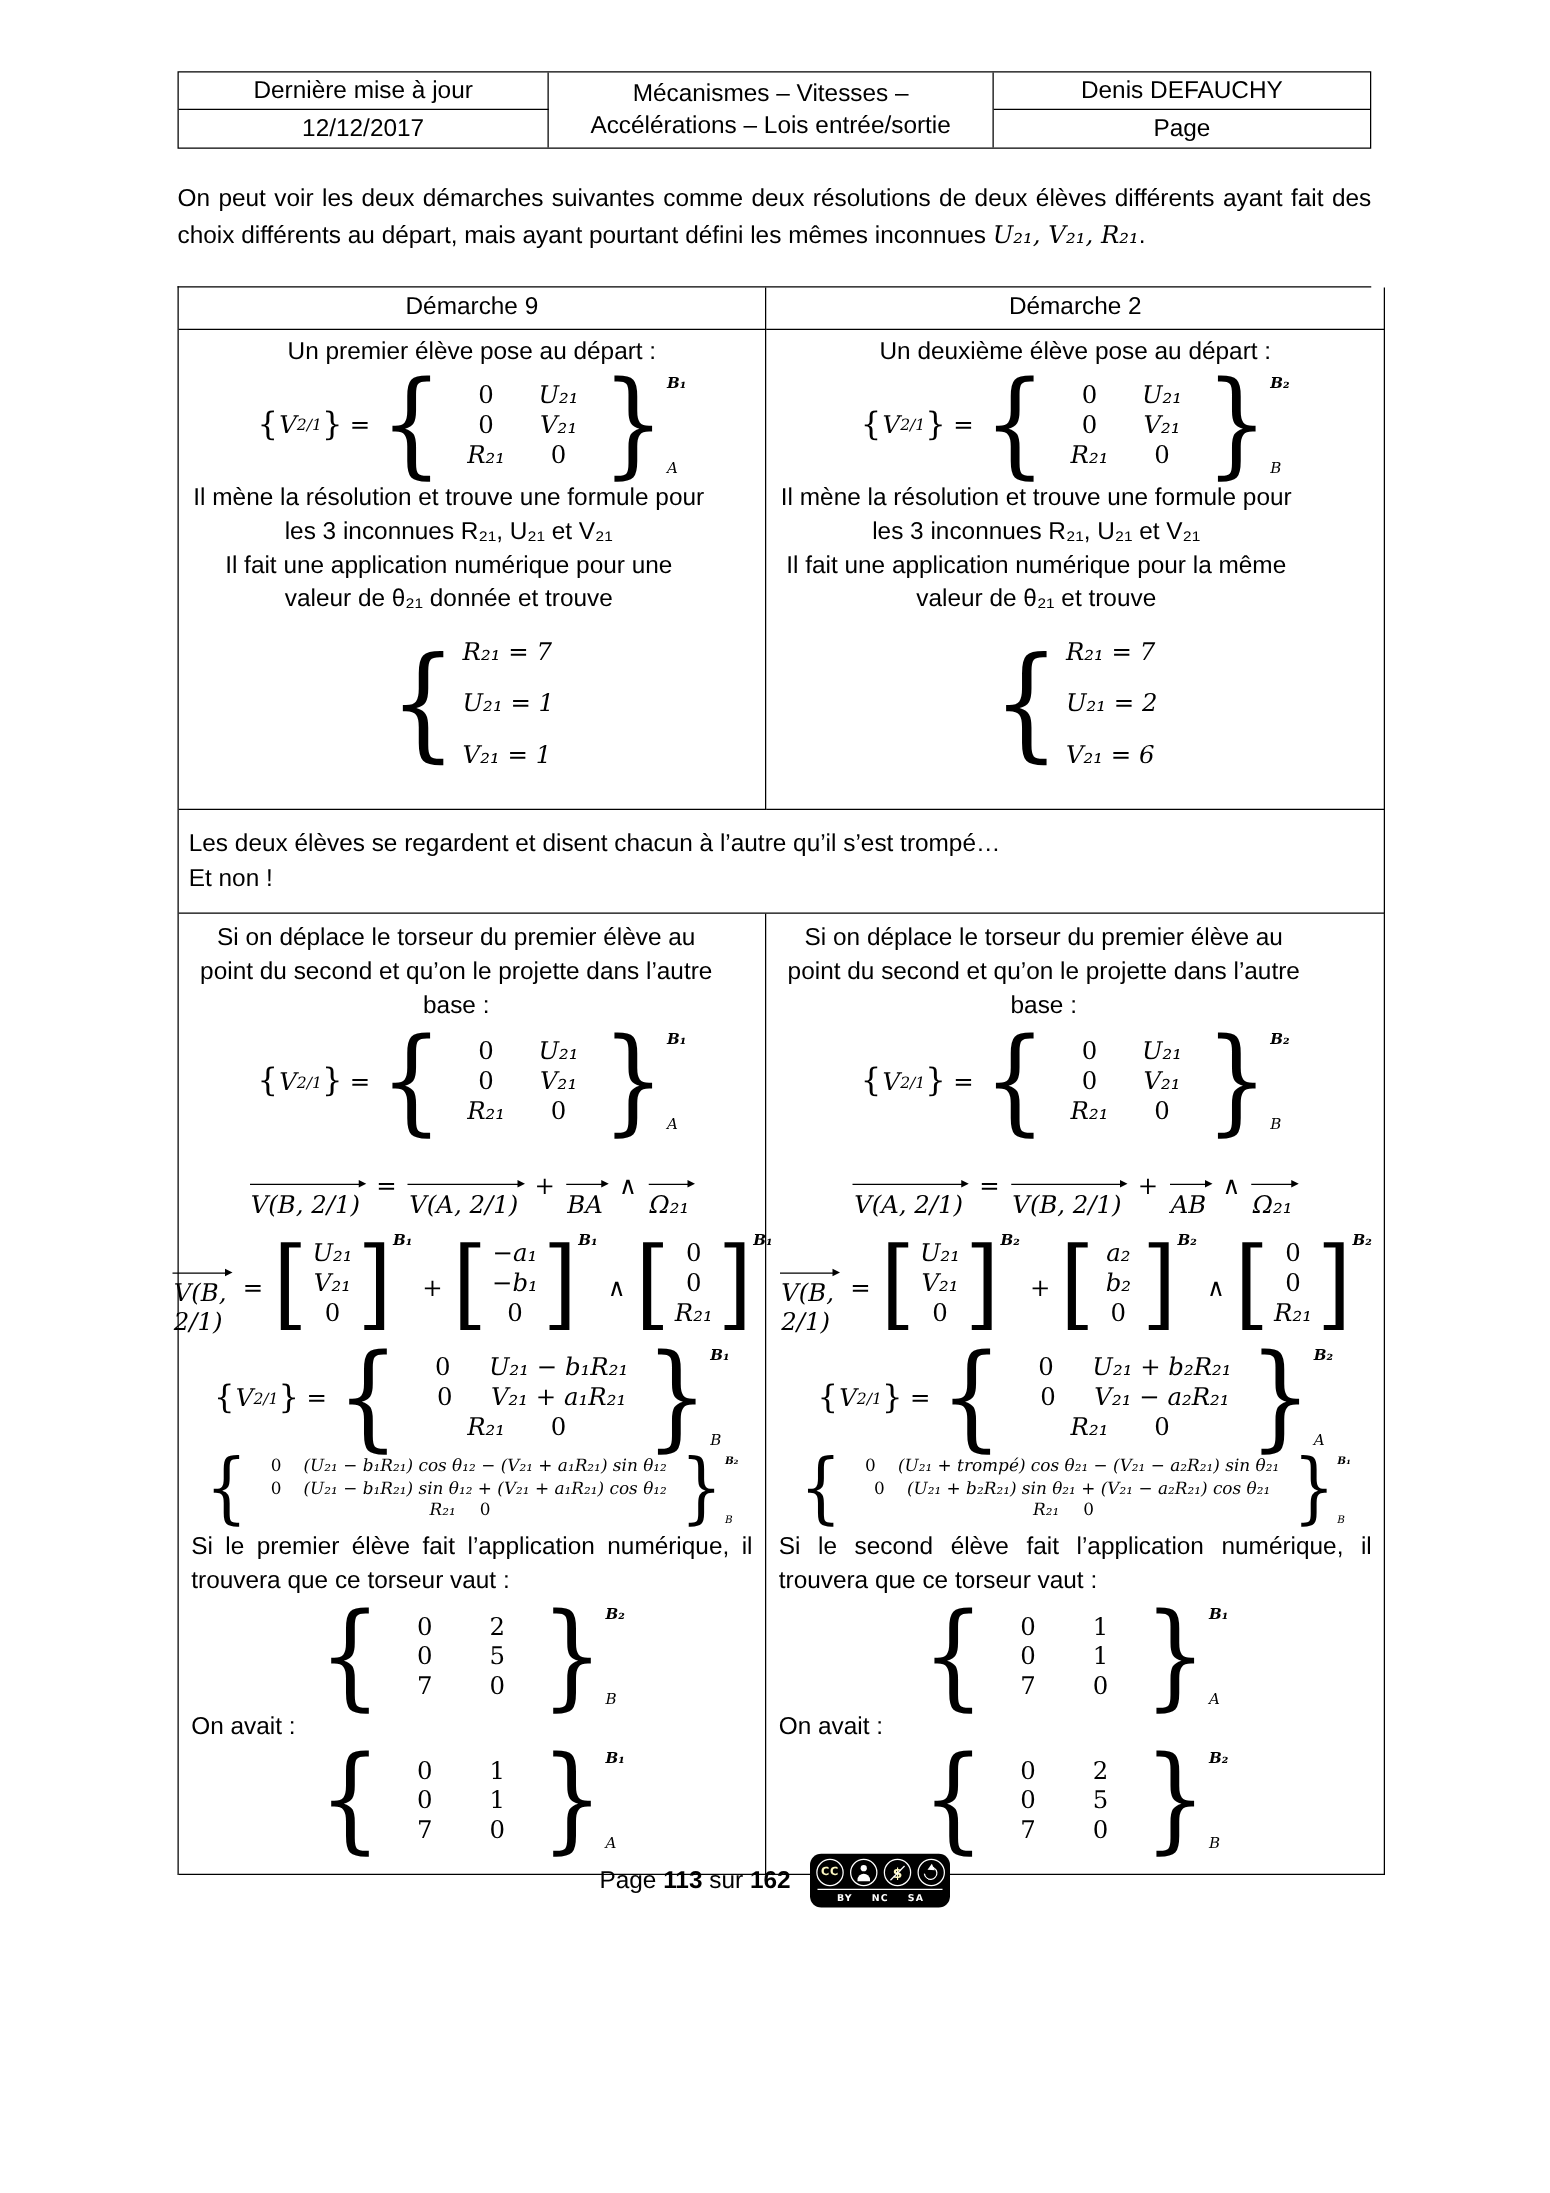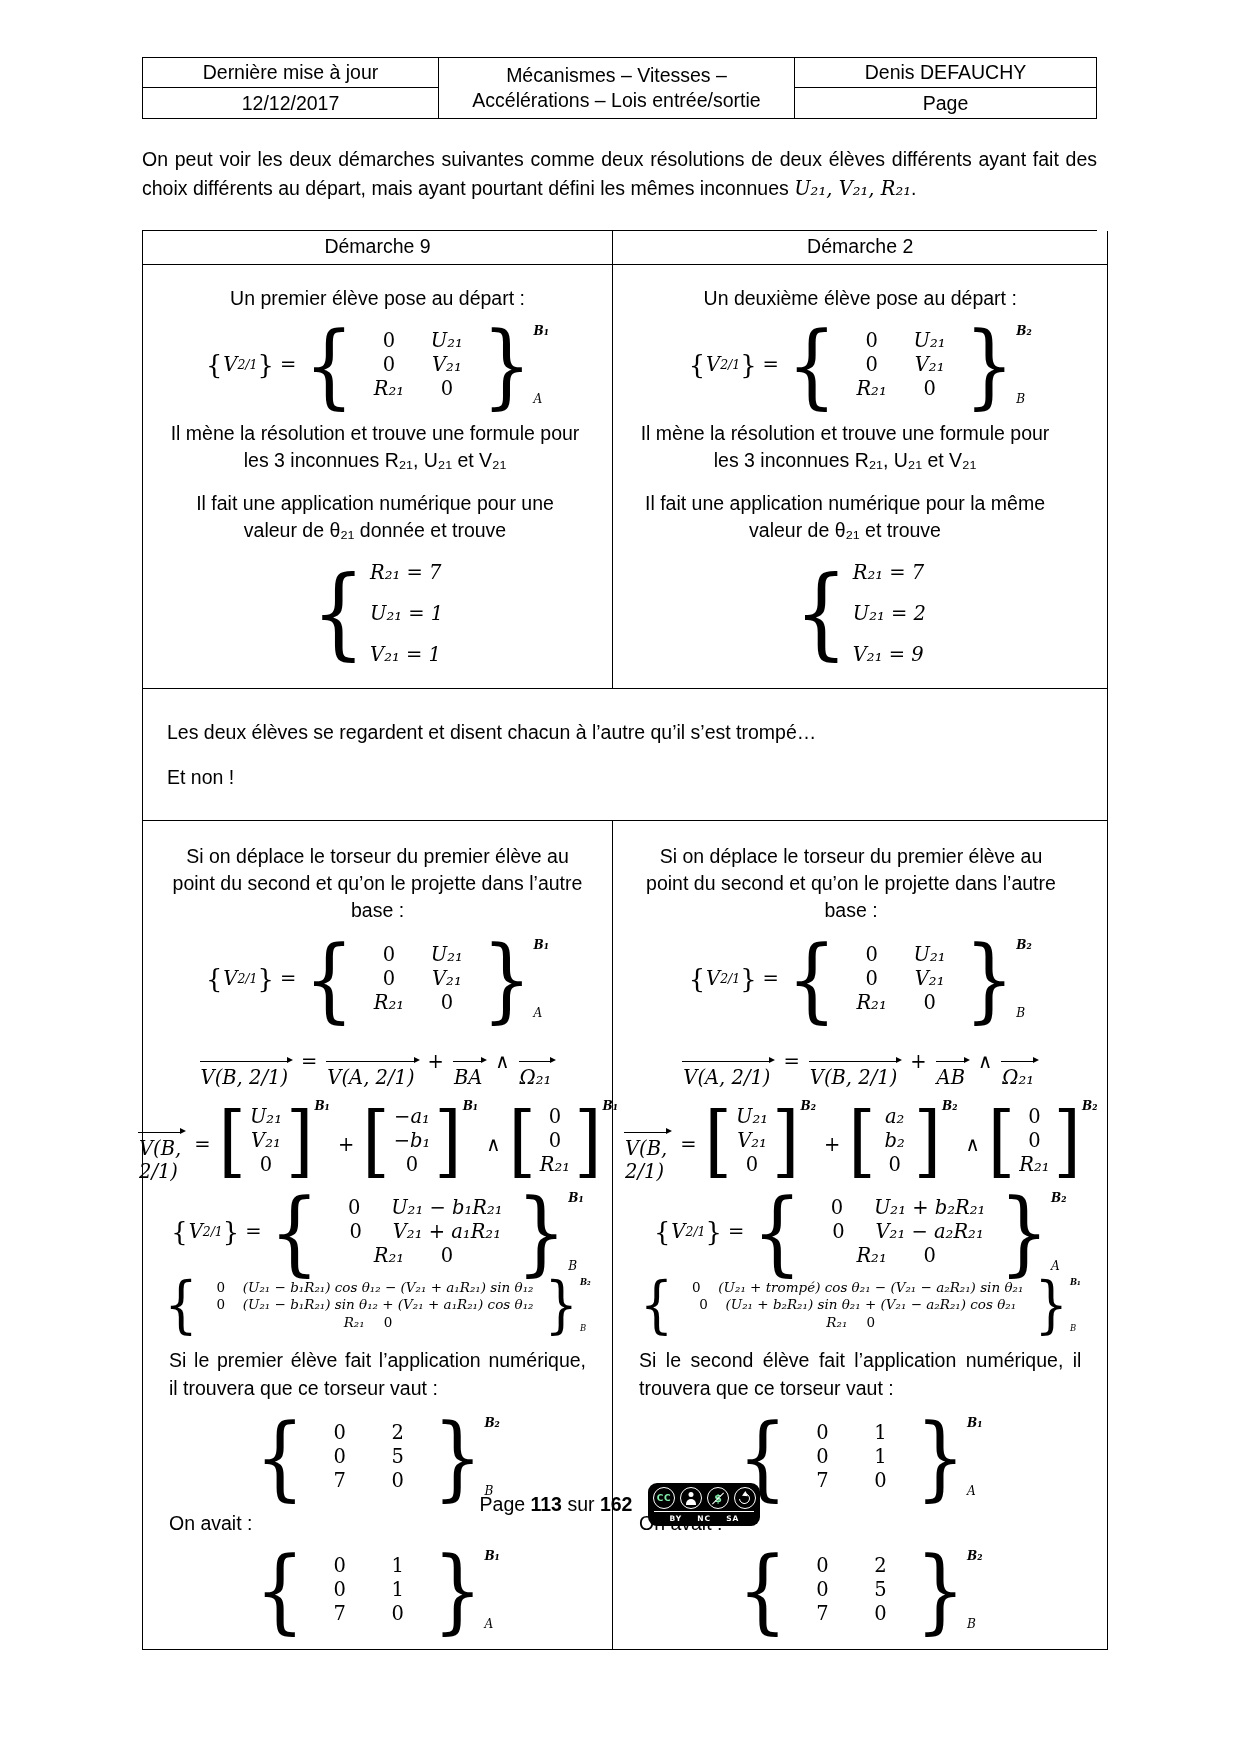--- a/index.html
+++ b/index.html
@@ -20,21 +20,21 @@
   
   .intro { margin:26px 0 0; line-height:1.45; text-align:justify; }
   .mathx { font-family:"DejaVu Serif", serif; font-style:italic; }
   
   .main { display:grid; grid-template-columns:470px 1fr; border-left:1px solid #000; border-top:1px solid #000; margin-top:27px; }
   .cell { border-right:1px solid #000; border-bottom:1px solid #000; box-sizing:border-box; }
   .chead { text-align:center; padding:4px 0 6px; }
   .span2 { grid-column:1 / span 2; }
   .body { padding:6px 10px 14px; }
   .r1 { min-height:384px; }
-  .cell p { margin:16px; }
+  .cell p { margin:0; }
   .center { text-align:center; }
   .pnarrow { max-width:412px; margin:9px auto 2px; line-height:1.38; }
   .bintro { max-width:424px; margin:8px auto 4px; line-height:1.38; }
   .mt { margin-top:22px; }
   .just { text-align:justify; margin:10px 2px 4px; line-height:1.4; }
   .onavait { margin:8px 2px 2px; }
   .ind { margin-left:95px; }
   .middle { text-align:left; padding:13px 8px; line-height:1.45; }
   
   .torseur { display:flex; justify-content:center; align-items:center; margin:8px 0 6px;
@@ -75,21 +75,21 @@
               display:inline-block; transform:scaleY(1.12); }
   .cv-rows { display:inline-flex; flex-direction:column; margin:0 4px; }
   .cv-cell { text-align:center; min-width:30px; line-height:1.22; }
   .cv-sup { align-self:flex-start; font-size:62%; font-weight:700; font-style:italic; transform:translateY(-6px); margin-left:1px; }
   
   .footer { position:absolute; left:0; right:0; top:1483px; display:flex; justify-content:center; align-items:center; gap:16px; }
   .pagenum b { font-weight:bold; }
   .cc-badge { background:#000; border-radius:9px; padding:4px 6px 3px; display:flex; flex-direction:column;
               align-items:center; gap:2px; width:112px; box-sizing:border-box; }
   .cc-icons { display:flex; gap:5px; justify-content:center; }
-  .cc-circle { width:22px; height:22px; border:1.8px solid #fff; border-radius:50%; color:#86efac;
+  .cc-circle { width:22px; height:22px; border:1.8px solid #fff; border-radius:50%; color:#fef9c3;
                display:flex; align-items:center; justify-content:center; box-sizing:border-box;
                font-family:"DejaVu Sans", sans-serif; }
   .cc-txt { font-size:9px; font-weight:bold; letter-spacing:0.5px; }
   .person { position:relative; width:11px; height:13px; display:inline-block; }
   .person::before { content:""; position:absolute; top:0; left:50%; transform:translateX(-50%);
                     width:5px; height:5px; background:#fff; border-radius:50%; }
   .person::after { content:""; position:absolute; bottom:0; left:50%; transform:translateX(-50%);
                    width:10px; height:6px; background:#fff; border-radius:5px 5px 0 0; }
   .nc-dollar { font-size:11px; font-weight:bold; position:relative; font-family:"DejaVu Sans", sans-serif; }
   .nc-dollar::after { content:""; position:absolute; left:-4px; top:6px; width:16px;
@@ -199,21 +199,21 @@
             <span class="t-sub">B</span>
           </span>
         </div>
       <p class="center pnarrow">Il mène la résolution et trouve une formule pour les 3 inconnues R₂₁, U₂₁ et V₂₁</p>
       <p class="center pnarrow">Il fait une application numérique pour la même valeur de θ₂₁ et trouve</p>
       <div class="sys">
           <span class="brace">{</span>
           <span class="s-rows">
             <span class="s-row">R₂₁ = 7</span>
             <span class="s-row">U₂₁ = 2</span>
-            <span class="s-row">V₂₁ = 9</span>
+            <span class="s-row">V₂₁ = 6</span>
           </span>
         </div>
     </div>
 
     <div class="cell span2 middle">
       <p>Les deux élèves se regardent et disent chacun à l’autre qu’il s’est trompé…</p>
       <p>Et non !</p>
     </div>
 
     <div class="cell body">

